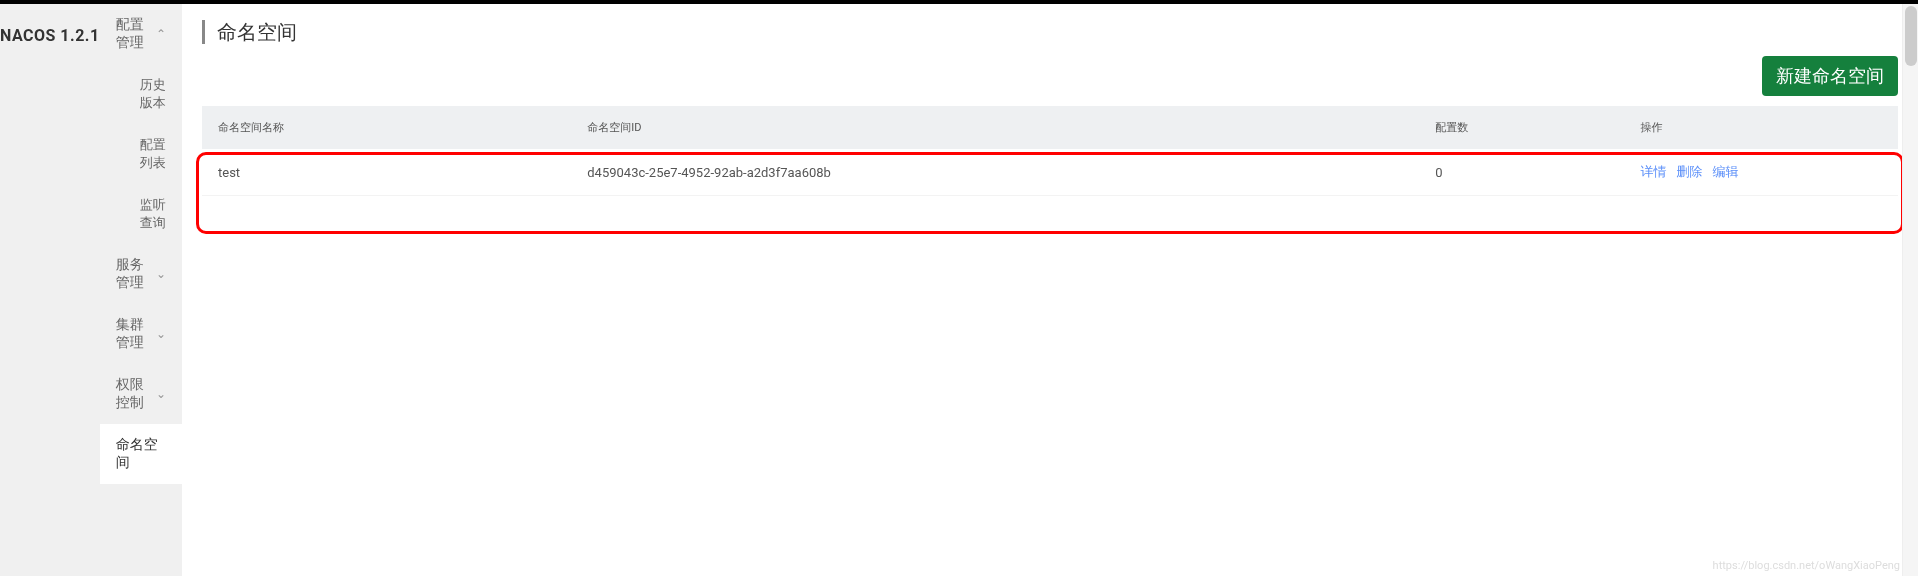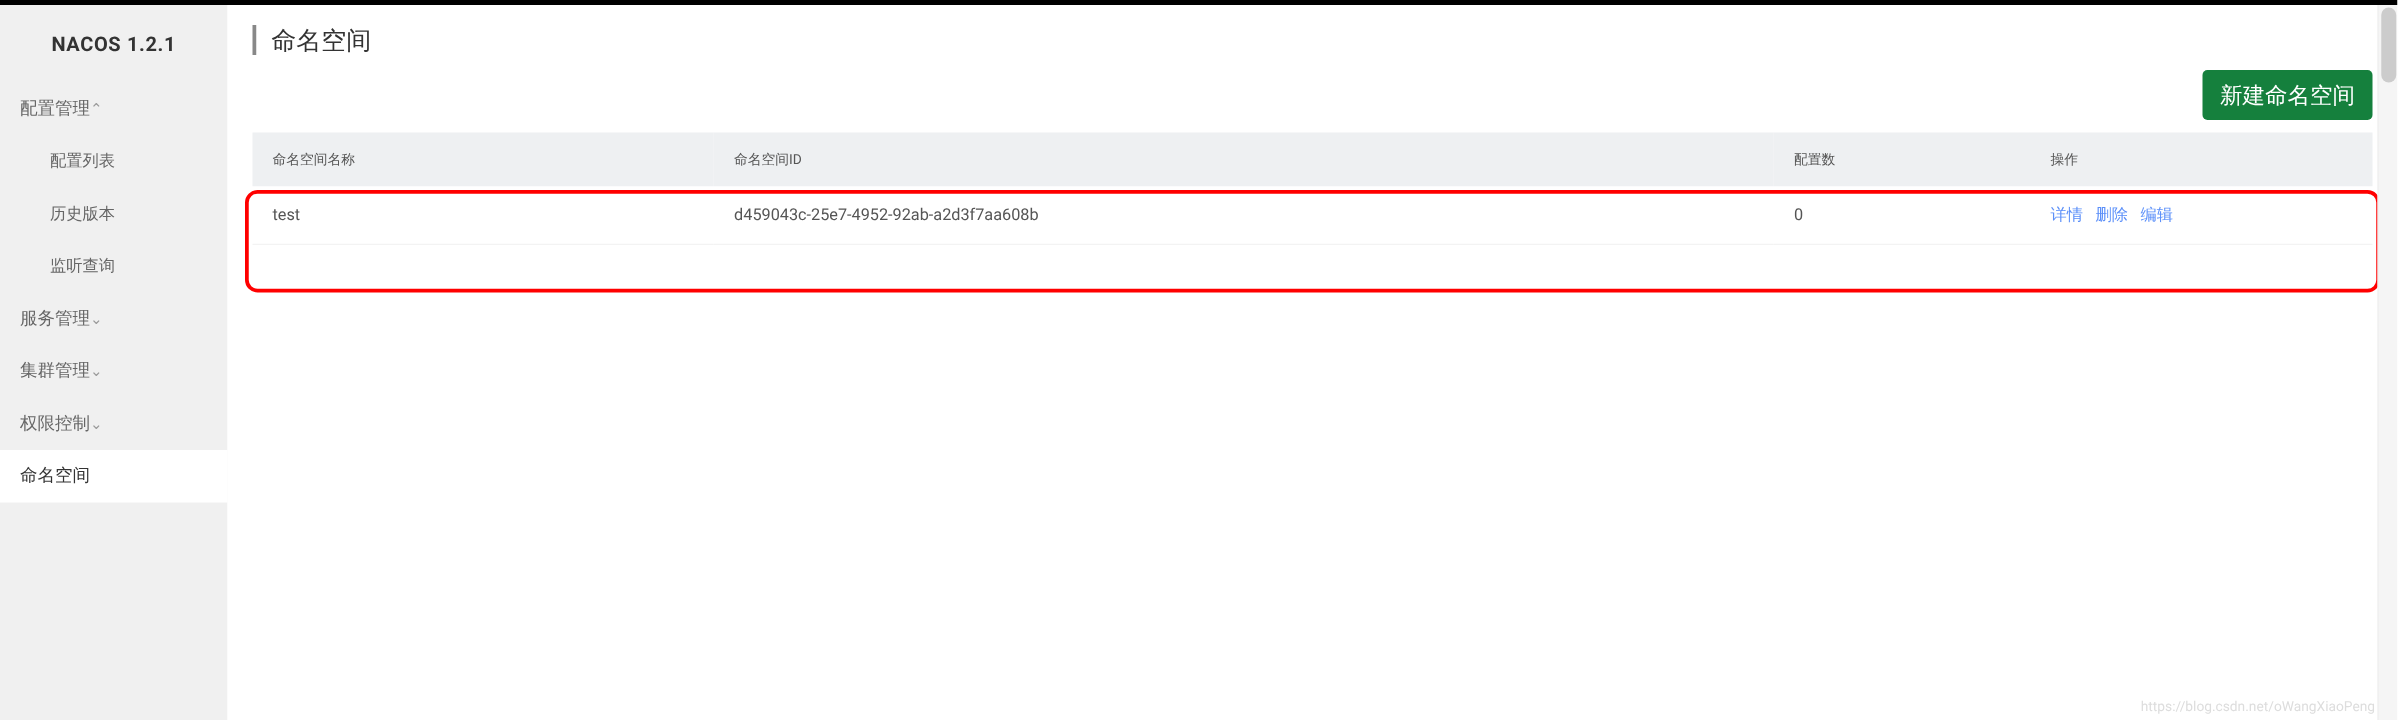--- a/index.html
+++ b/index.html
@@ -22,21 +22,21 @@
       width: 100%;
     }
     .layout {
       display: flex;
       height: calc(100% - 4px);
     }
     .sidebar {
       width: 182px;
       background: #f0f0f0;
       display: flex;
-      flex-direction: column;
+      flex-direction: row;
     }
     .brand {
       height: 62px;
       display: flex;
       align-items: center;
       justify-content: center;
       font-weight: bold;
       font-size: 16px;
       color: #333;
       letter-spacing: 0.5px;
@@ -188,22 +188,22 @@
 <div class="layout">
 
   <aside class="sidebar">
     <div class="brand">NACOS 1.2.1</div>
     <nav class="nav">
 
       <div class="nav-item">
         <span>配置管理</span>
         <span class="chevron">⌃</span>
       </div>
+      <div class="nav-sub-item">历史版本</div>
       <div class="nav-sub-item">配置列表</div>
-      <div class="nav-sub-item">历史版本</div>
       <div class="nav-sub-item">监听查询</div>
 
       <div class="nav-item">
         <span>服务管理</span>
         <span class="chevron">⌄</span>
       </div>
 
       <div class="nav-item">
         <span>集群管理</span>
         <span class="chevron">⌄</span>

